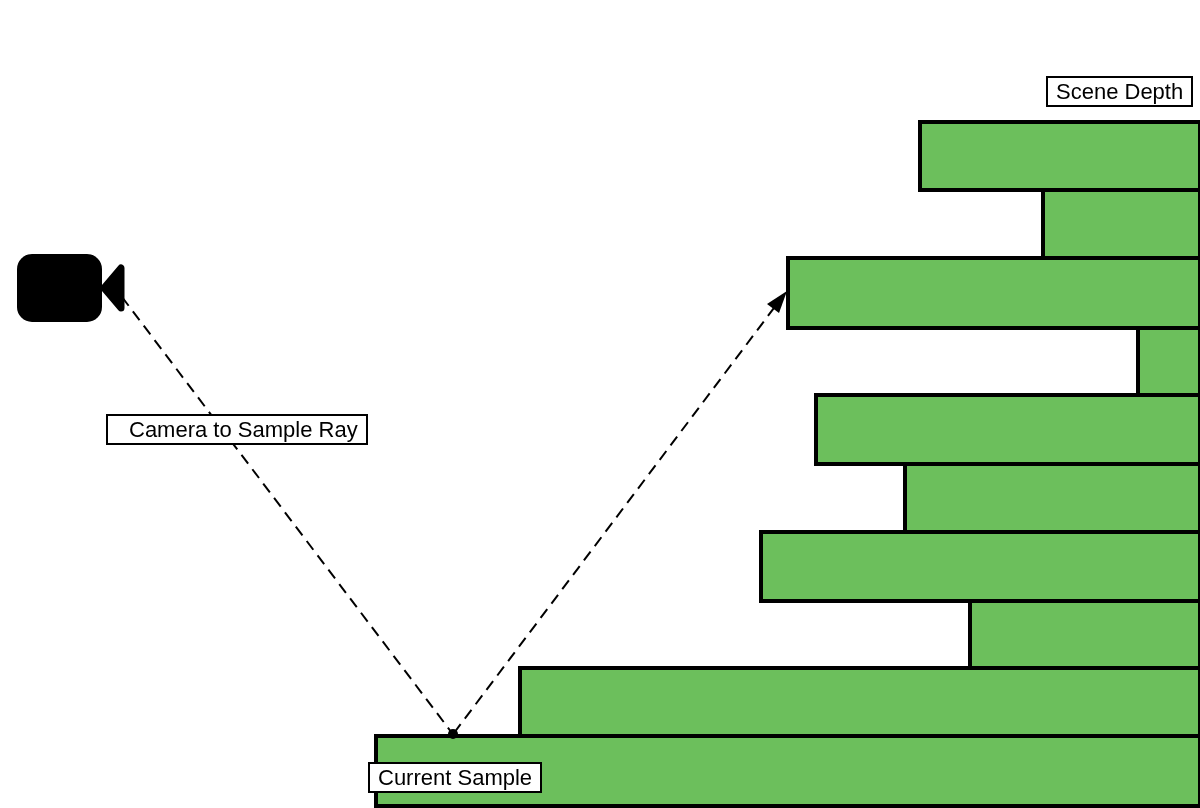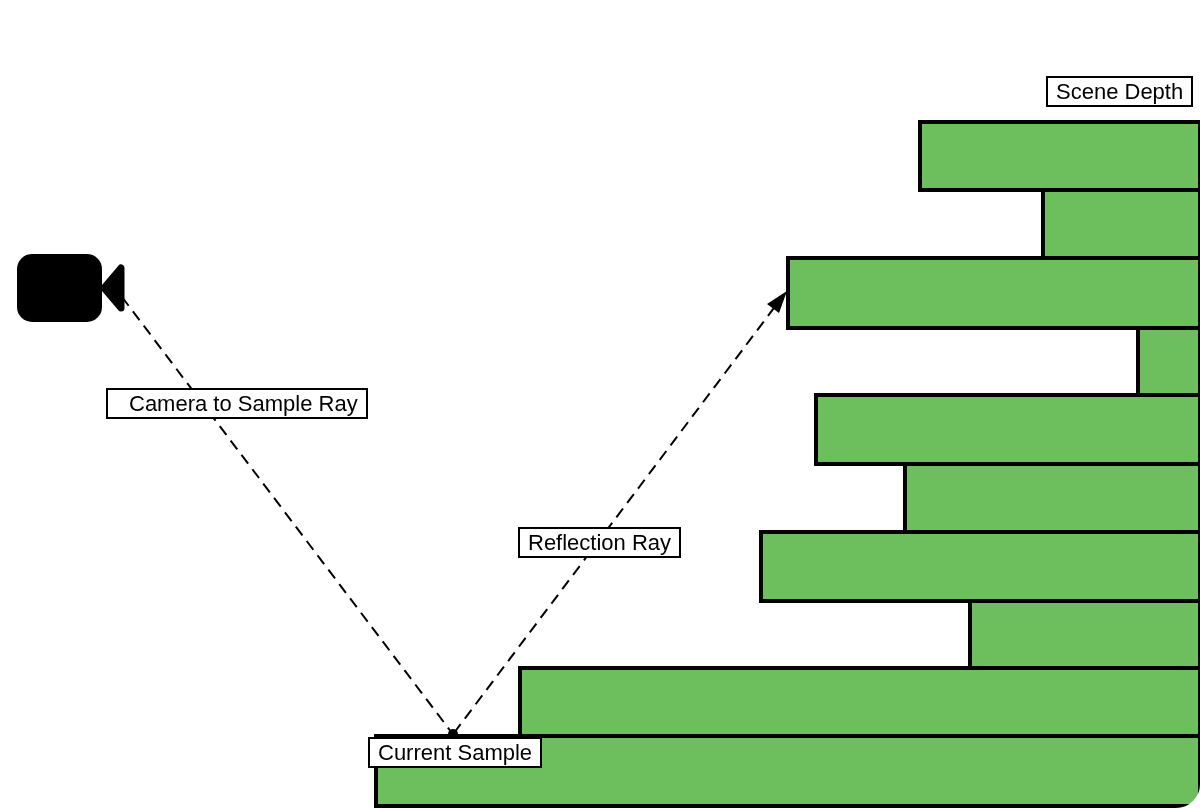--- a/index.html
+++ b/index.html
@@ -7,21 +7,20 @@
     padding: 0;
     background: #ffffff;
     font-family: "Liberation Sans", sans-serif;
   }
   .stage {
     position: relative;
     width: 1200px;
     height: 808px;
     overflow: hidden;
     background: #ffffff;
-    border-radius: 24px;
   }
   .stage svg {
     position: absolute;
     left: 0;
     top: 0;
     display: block;
   }
   .label {
     position: absolute;
     z-index: 5;
@@ -29,23 +28,23 @@
     border: 2px solid #000000;
     color: #000000;
     font-size: 22px;
     line-height: 27px;
     padding: 0 8px;
     white-space: nowrap;
     letter-spacing: 0px;
   }
   .lbl-scene-depth   { left: 1046px; top: 76px;  }
   .lbl-intersection  { left: 718px;  top: 253px; }
-  .lbl-camera-ray    { left: 106px;  top: 388px; padding-left: 21px; }
+  .lbl-camera-ray    { left: 106px;  top: 414px; padding-left: 21px; }
   .lbl-reflection    { left: 518px;  top: 527px; }
-  .lbl-current-sample{ left: 368px;  top: 737px; }
+  .lbl-current-sample{ left: 368px;  top: 762px; }
   .dashed-ray {
     stroke: #000000;
     stroke-width: 2;
     stroke-dasharray: 11 7;
     fill: none;
   }
 </style>
 </head>
 <body>
 
@@ -78,17 +77,16 @@
       <rect x="17" y="254" width="85" height="68" rx="15" fill="#000000"></rect>
       <polygon points="104,288 121,268 121,308" fill="#000000" stroke="#000000" stroke-width="7" stroke-linejoin="round"></polygon>
     </g>
   </svg>
 
   <div class="label lbl-scene-depth">Scene Depth</div>
 
 
   <div class="label lbl-camera-ray">Camera to Sample Ray</div>
 
-  <div class="label lbl-reflection">Reflection Ray</div>
 
   <div class="label lbl-current-sample">Current Sample</div>
 
 </div>
 
 </body></html>

